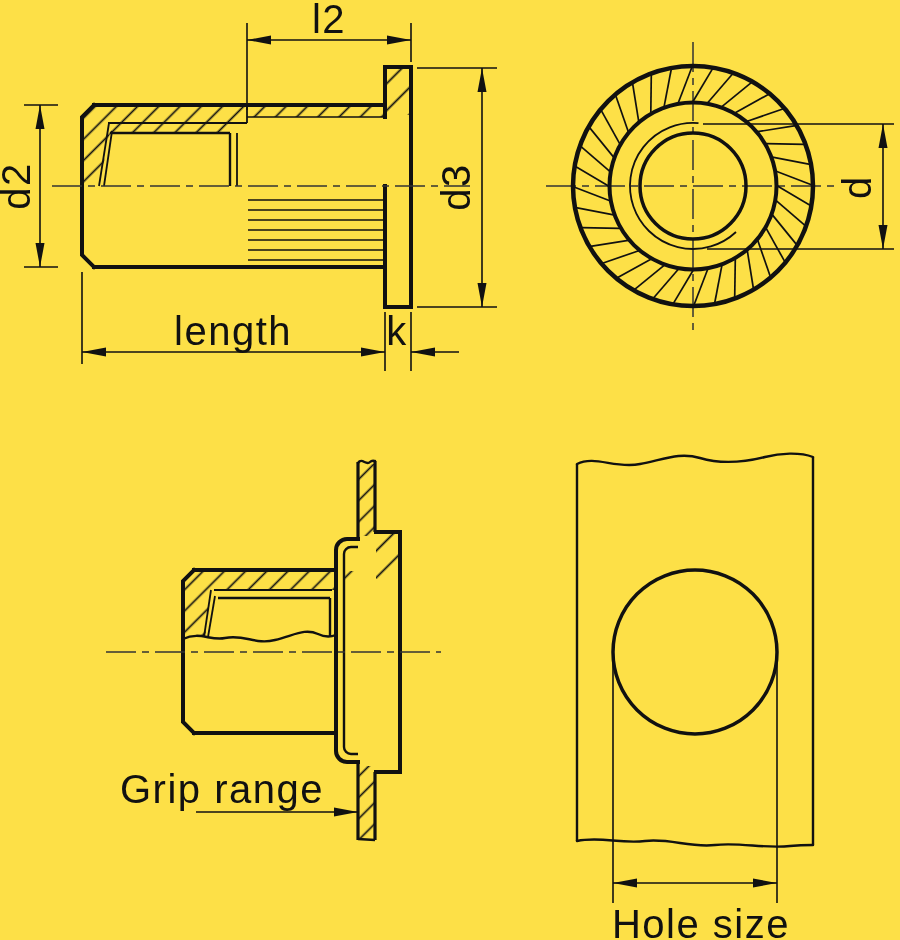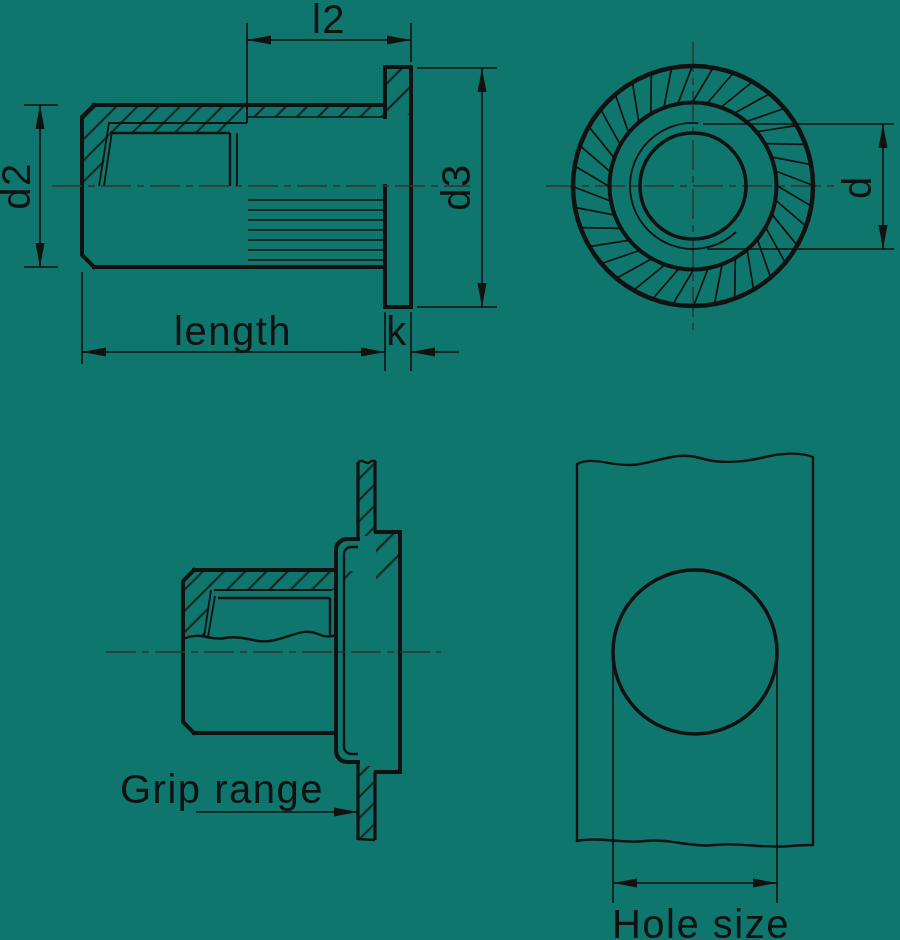--- a/index.html
+++ b/index.html
@@ -1,16 +1,16 @@
 <!DOCTYPE html>
 <html><head>
 <meta charset="utf-8">
 <style>
   html,body{margin:0;padding:0;background:#ffffff;}
-  .stage{width:900px;height:940px;background:#0f766e;position:relative;overflow:hidden;}
+  .stage{width:900px;height:940px;background:#fde047;position:relative;overflow:hidden;}
   svg{display:block;}
   .dim-text{
     font-family:"Liberation Sans", sans-serif;
     font-size:40px;
     fill:#111111;
     letter-spacing:1.5px;
   }
   .thick{stroke:#111111;stroke-width:4;fill:none;stroke-linejoin:miter;stroke-linecap:square;}
   .med{stroke:#111111;stroke-width:2.4;fill:none;}
   .thin{stroke:#111111;stroke-width:1.8;fill:none;}

